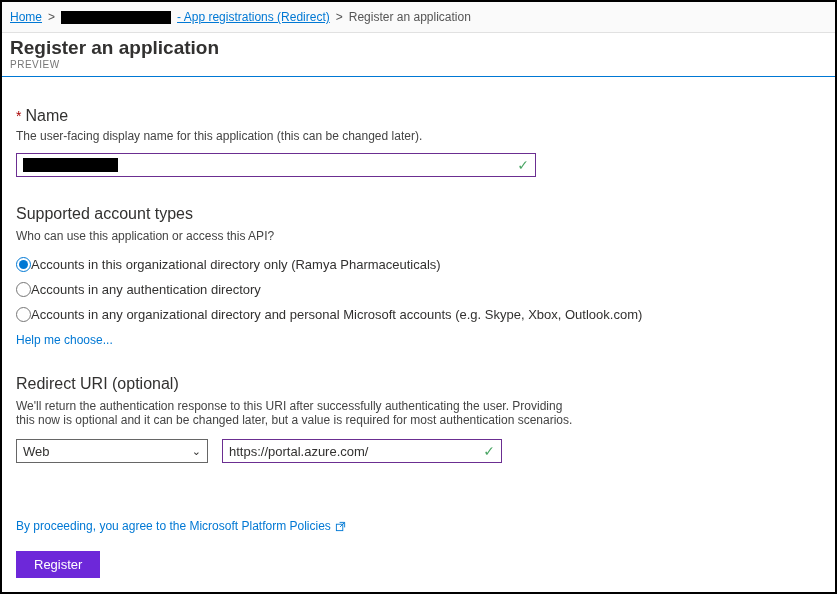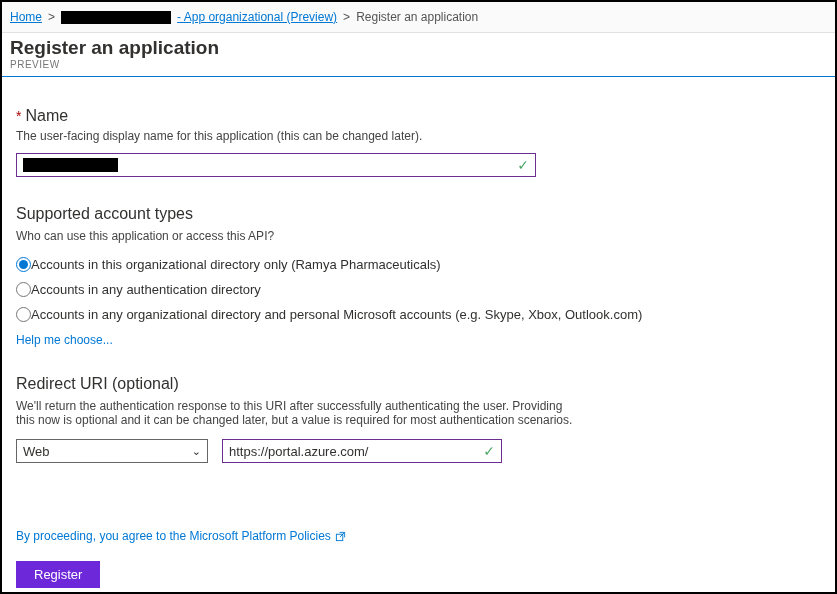--- a/index.html
+++ b/index.html
@@ -90,42 +90,42 @@
       border:1px solid #6b2e91;
       height:24px;
       width:280px;
       display:flex;
       align-items:center;
       padding:0 24px 0 6px;
       font-size:13px;
     }
     .footer {
       position:absolute;
-      bottom:4px;
+      bottom:14px;
       left:14px;
     }
     .policy { font-size:12px; color:#0078d4; margin-bottom:18px; display:flex; align-items:center; gap:4px; }
     .ext-icon { width:11px; height:11px; }
     .register-btn {
       background:#6d28d9;
       color:#fff;
       border:none;
       padding: 6px 18px;
       font-size:13px;
       cursor:pointer;
     }
   </style>
 </head>
 <body>
 
 <div class="breadcrumb">
   <a href="#">Home</a>
   <span class="sep">&gt;</span>
   <span class="redacted-bc"></span>
-  <a href="#">- App organizational (Preview)</a>
+  <a href="#">- App registrations (Redirect)</a>
   <span class="sep">&gt;</span>
   <span class="current">Register an application</span>
 </div>
 
 <div class="title-area">
   <h1>Register an application</h1>
   <div class="subtitle">PREVIEW</div>
 </div>
 
 <div class="content">

